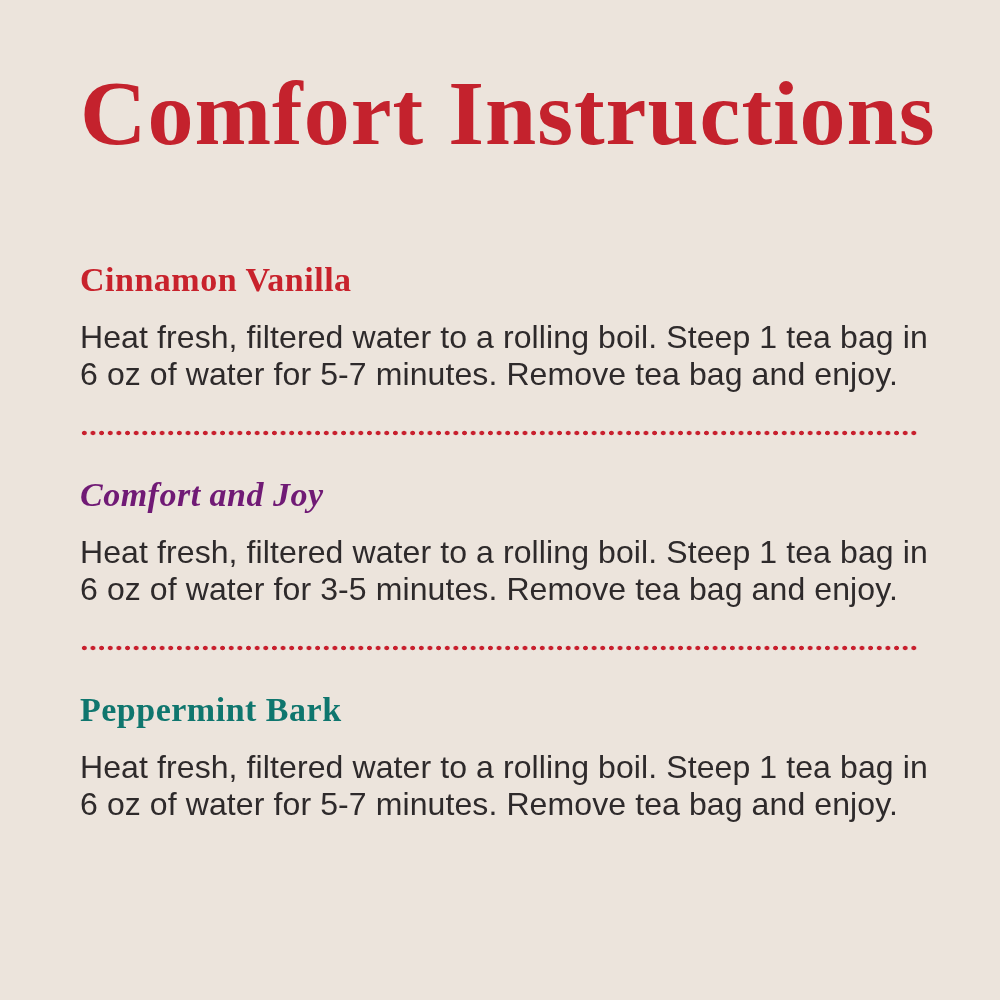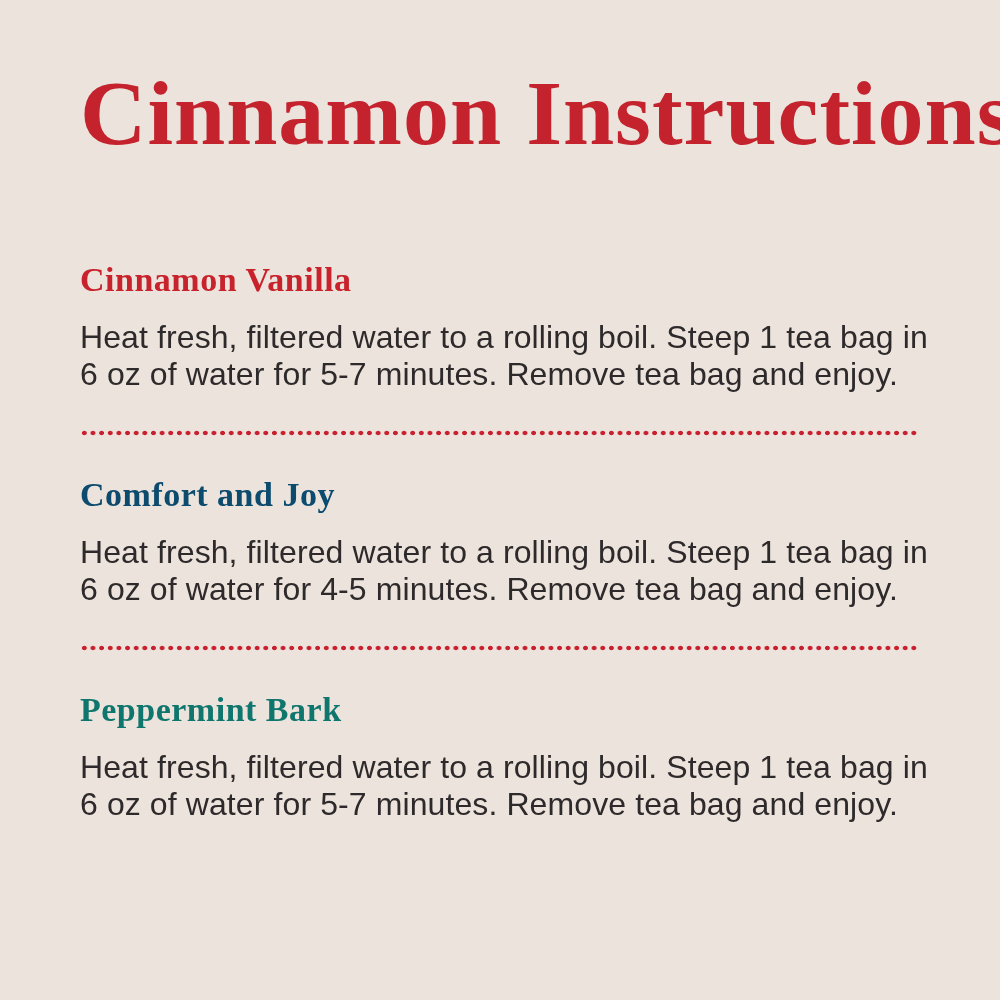--- a/index.html
+++ b/index.html
@@ -67,37 +67,37 @@
     background-size: 8.65px 6px;
     background-repeat: repeat-x;
     background-position: 0 50%;
   }
 </style>
 </head>
 <body>
 
 <div class="card" style="background-color: rgb(236, 228, 220);">
 
-  <h1 class="page-title" style="color: rgb(196, 34, 45);">Cinnamon Instructions</h1>
+  <h1 class="page-title" style="color: rgb(196, 34, 45);">Comfort Instructions</h1>
 
   <section class="tea-section first">
     <h2 class="tea-name" style="color: rgb(200, 34, 44);">Cinnamon Vanilla</h2>
     <p class="directions" style="color: rgb(46, 42, 43);">
       <span class="line">Heat fresh, filtered water to a rolling boil. Steep 1 tea bag in</span>
       <span class="line">6 oz of water for 5-7 minutes. Remove tea bag and enjoy.</span>
     </p>
   </section>
 
   <div class="divider"></div>
 
   <section class="tea-section after-divider">
-    <h2 class="tea-name" style="color: #0c4a6e;">Comfort and Joy</h2>
+    <h2 class="tea-name" style="color: #701a75; font-style: italic;">Comfort and Joy</h2>
     <p class="directions" style="color: rgb(46, 42, 43);">
       <span class="line">Heat fresh, filtered water to a rolling boil. Steep 1 tea bag in</span>
-      <span class="line">6 oz of water for 4-5 minutes. Remove tea bag and enjoy.</span>
+      <span class="line">6 oz of water for 3-5 minutes. Remove tea bag and enjoy.</span>
     </p>
   </section>
 
   <div class="divider"></div>
 
   <section class="tea-section after-divider">
     <h2 class="tea-name" style="color: #0f766e;">Peppermint Bark</h2>
     <p class="directions" style="color: rgb(46, 42, 43);">
       <span class="line">Heat fresh, filtered water to a rolling boil. Steep 1 tea bag in</span>
       <span class="line">6 oz of water for 5-7 minutes. Remove tea bag and enjoy.</span>

